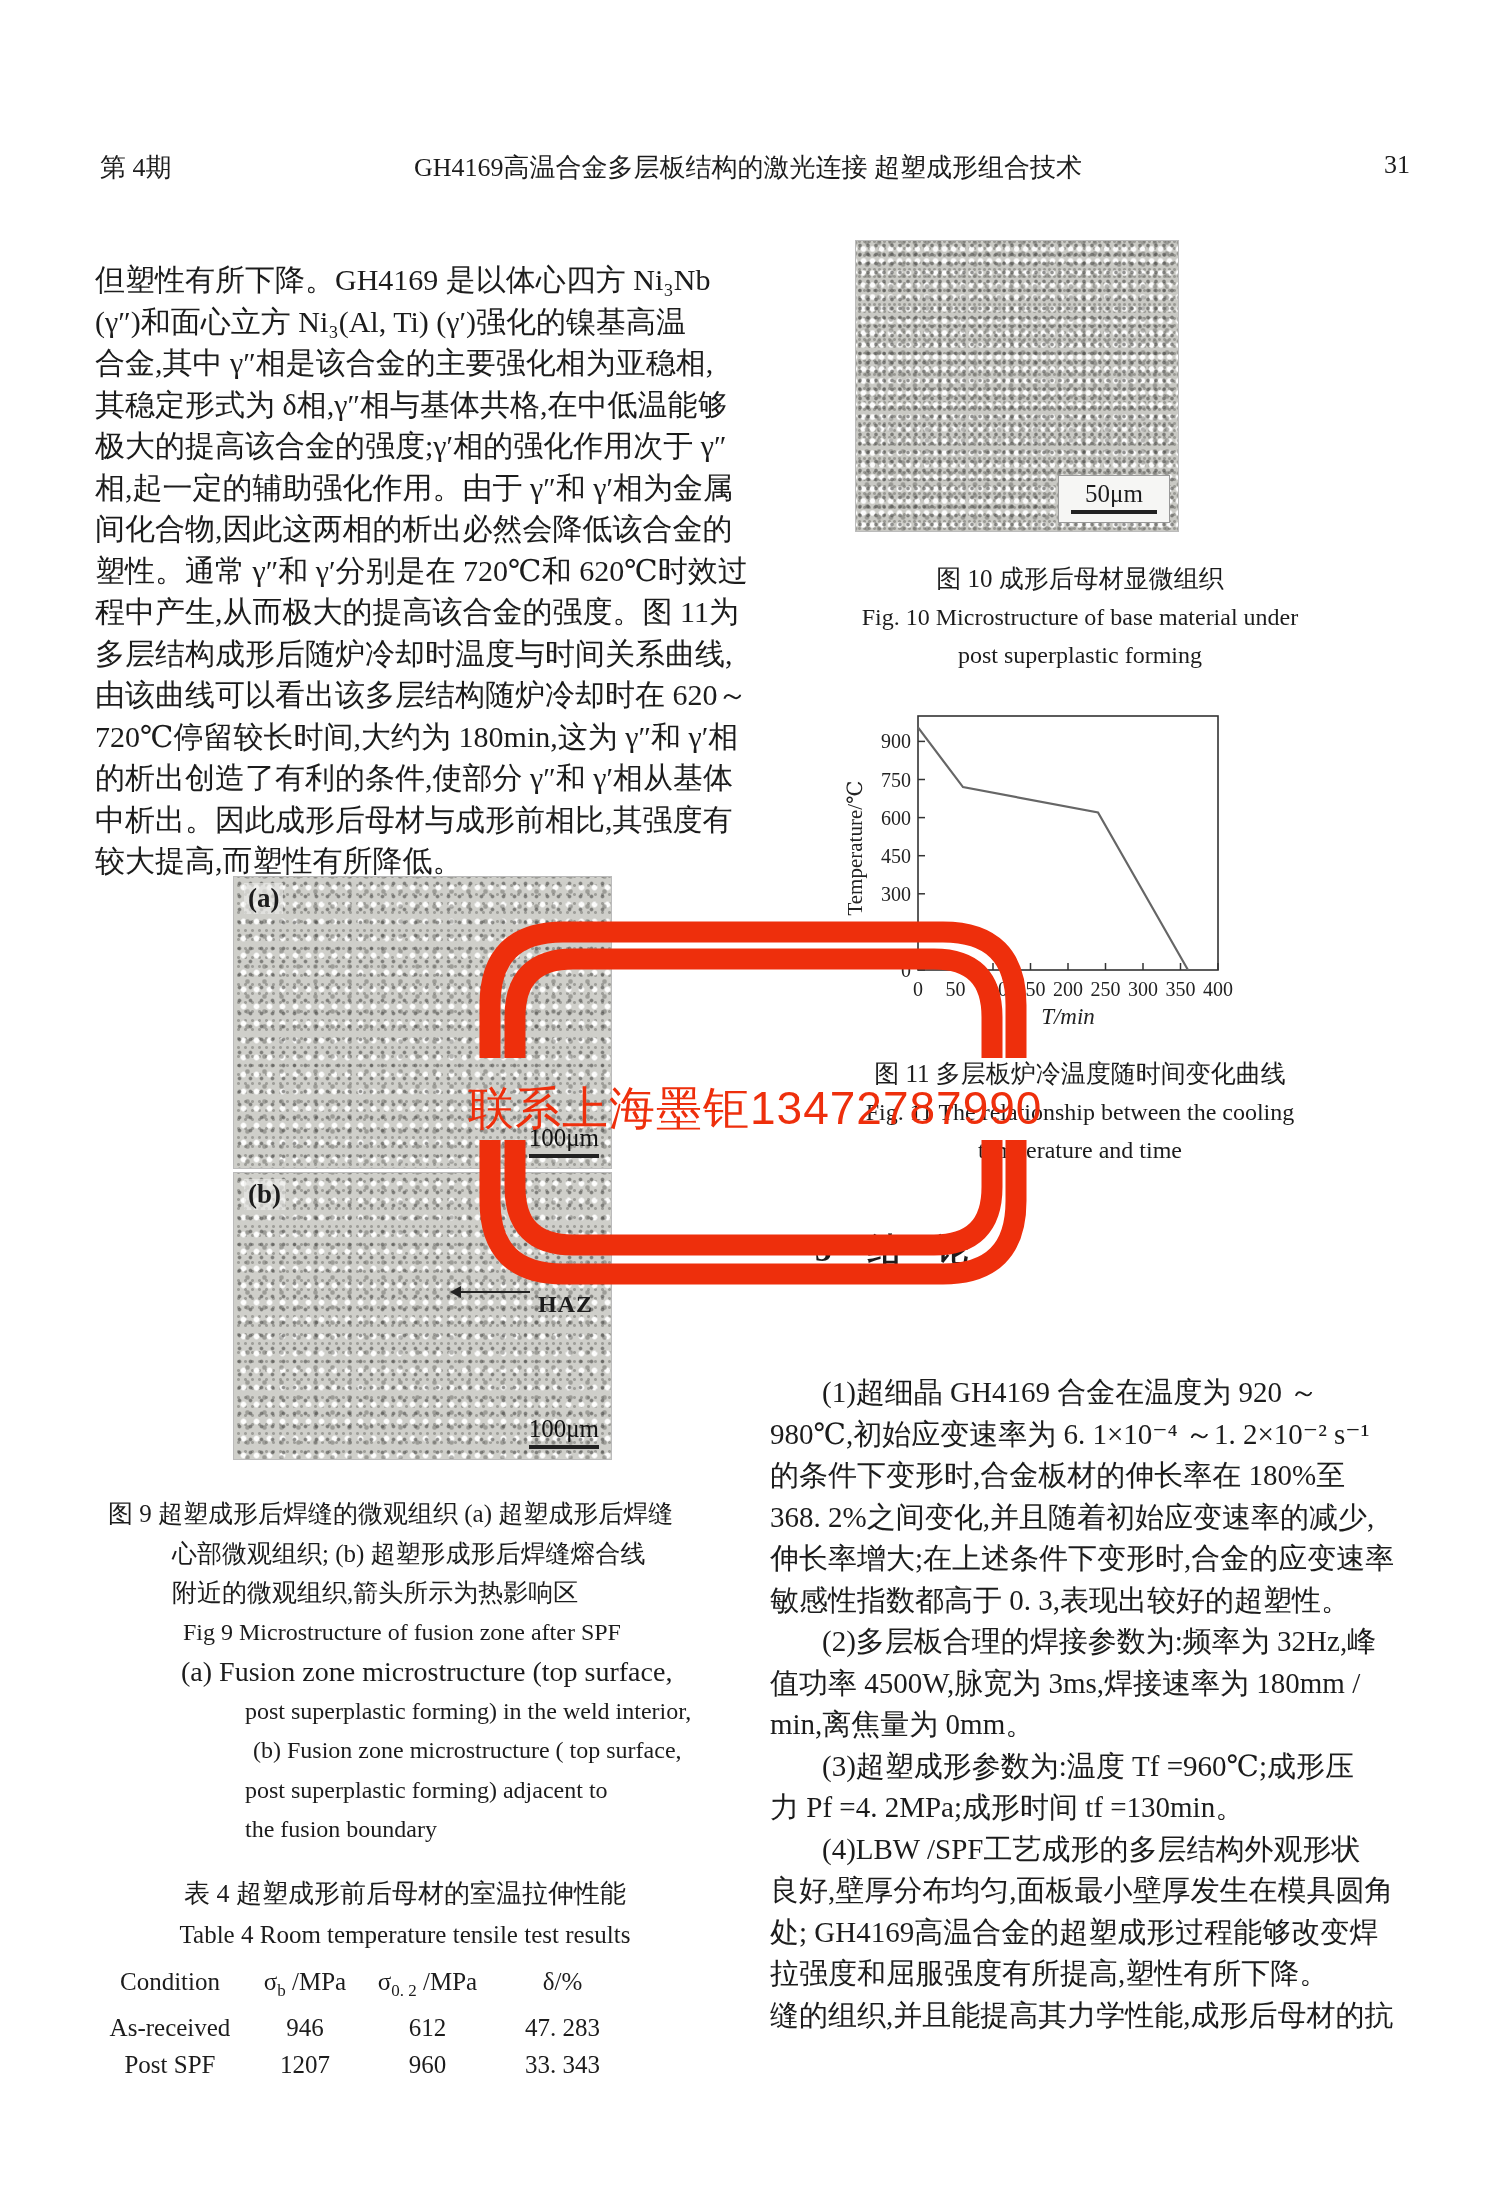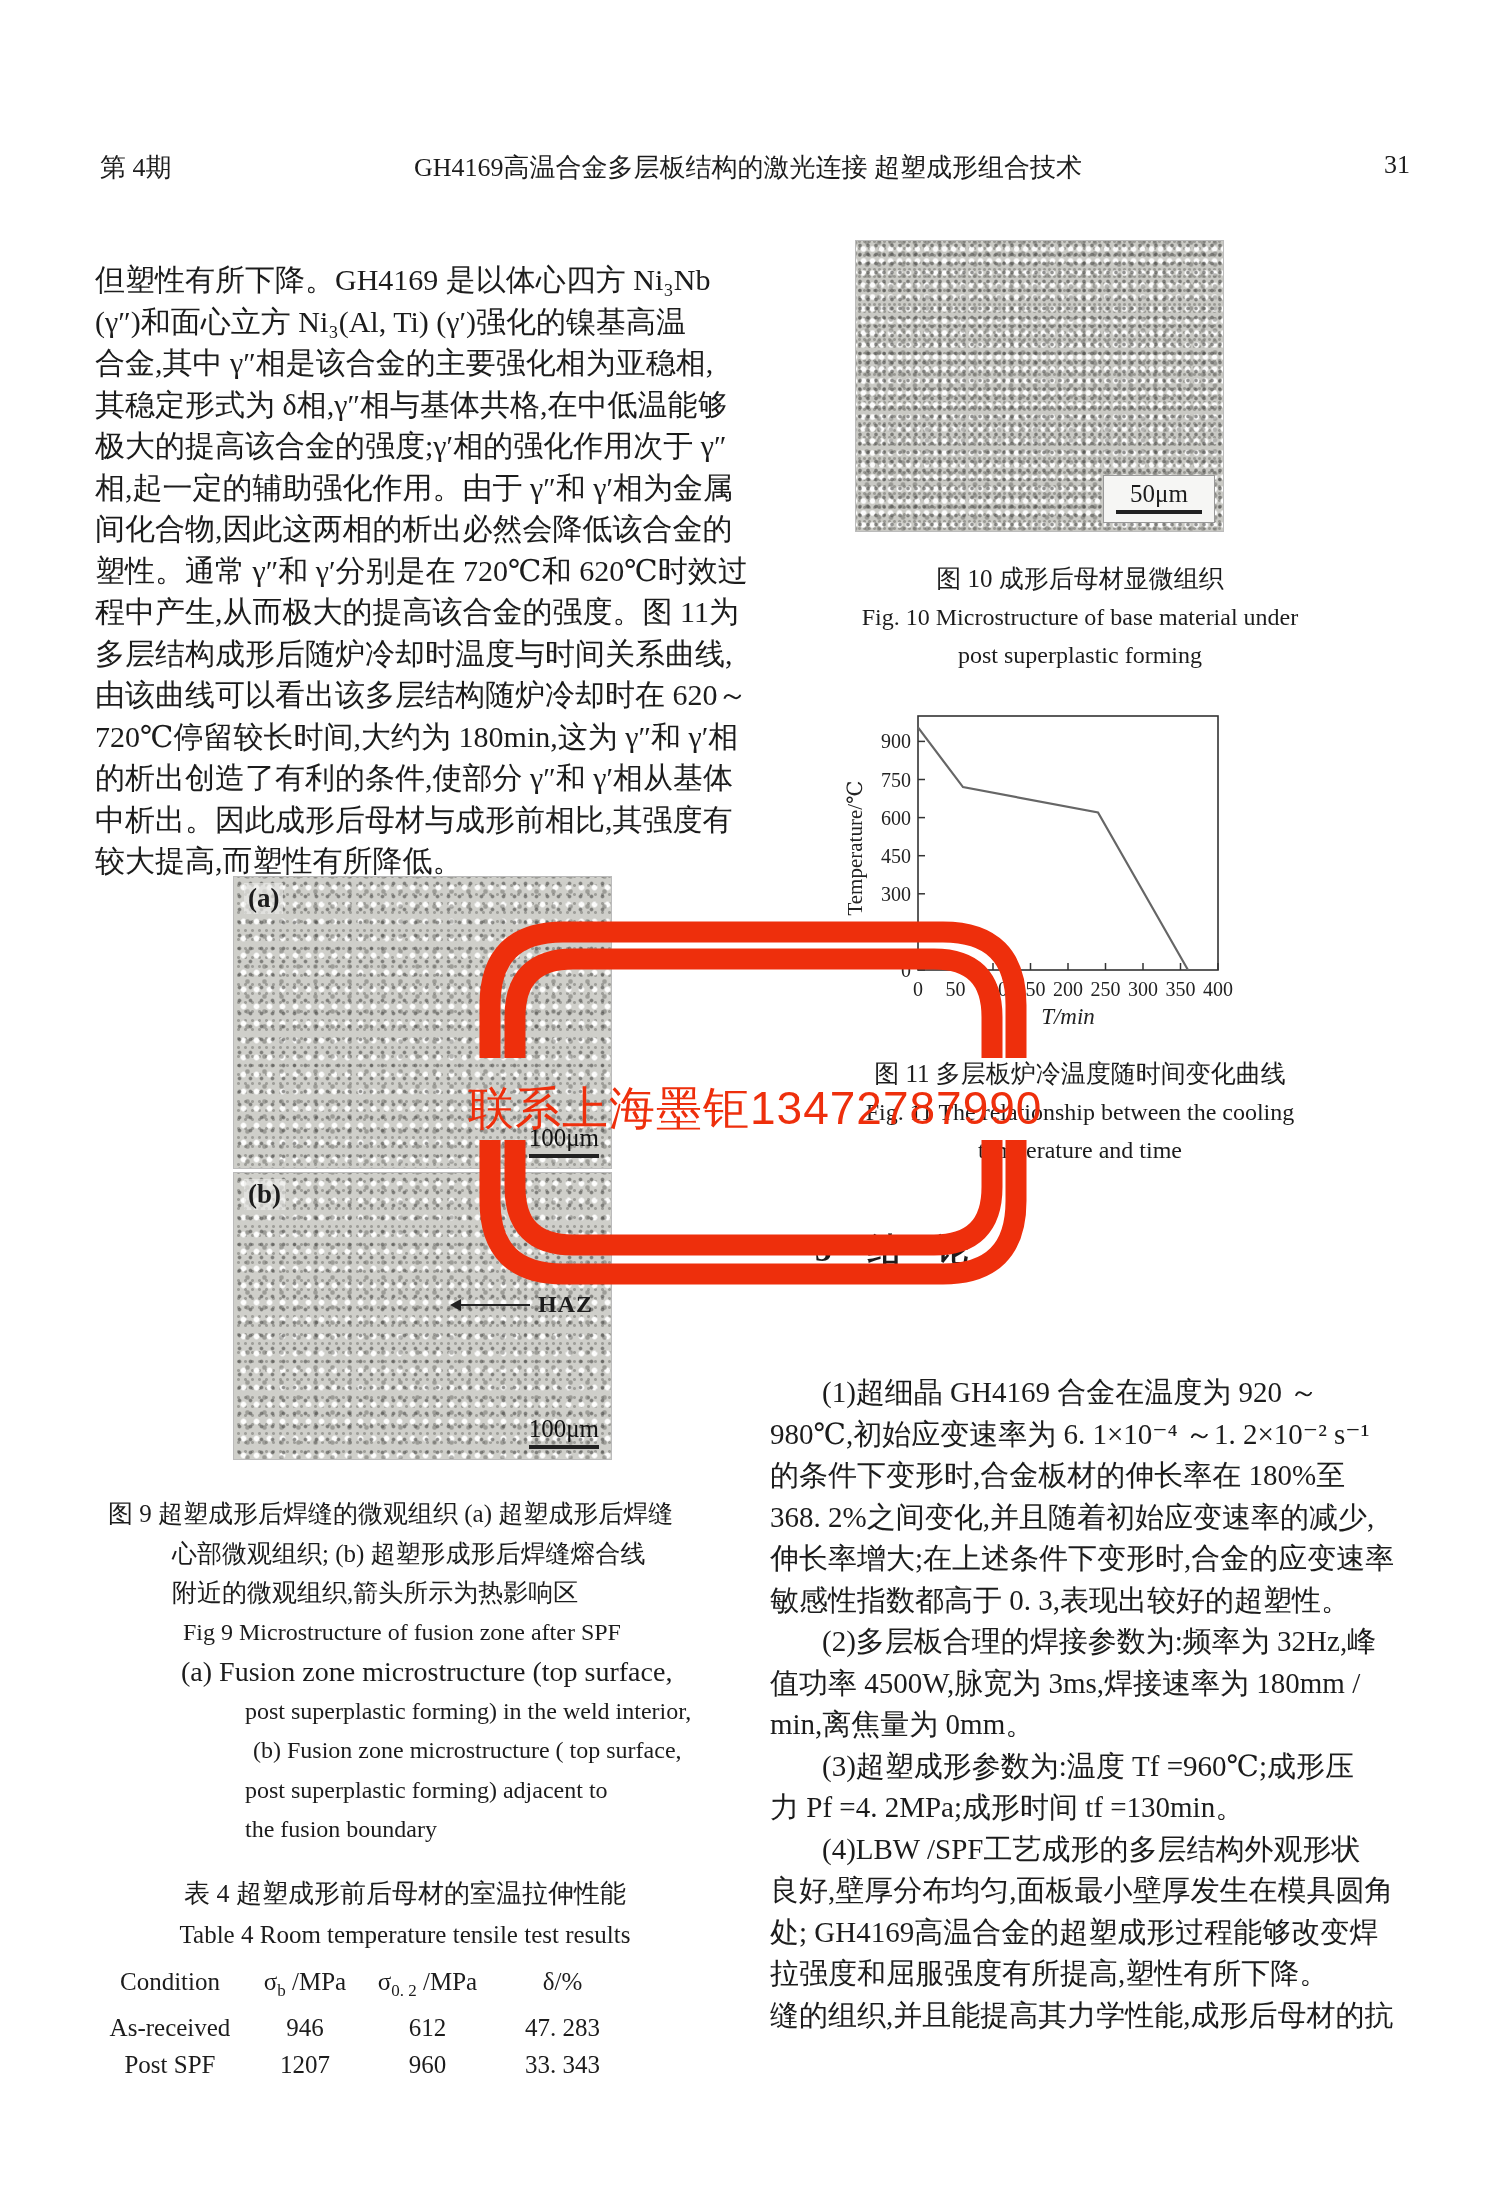--- a/index.html
+++ b/index.html
@@ -36,21 +36,21 @@
     background-size:8px 9px,12px 11px,9px 12px,5px 7px;
   }
   .micro-label{position:absolute;left:10px;top:6px;font-size:27px;font-weight:bold;
     background:rgba(235,235,232,.65);padding:0 4px;}
   .sbar{position:absolute;right:12px;bottom:10px;text-align:center;font-size:25px;color:#111;}
   .sbar .bar{height:4px;background:#222;margin-top:2px;}
   .sbar-box{position:absolute;right:8px;bottom:8px;background:#f6f6f4;border:1px solid #999;
     padding:4px 12px 8px 12px;text-align:center;font-size:25px;}
   .sbar-box .bar{height:4px;background:#222;margin-top:2px;width:86px;}
   
-  .haz{position:absolute;right:18px;top:118px;display:flex;align-items:center;}
+  .haz{position:absolute;right:18px;top:118px;display:flex;}
   .haz .line{width:70px;height:2px;background:#222;position:relative;}
   .haz .line::before{content:"";position:absolute;left:-10px;top:-5px;border-top:6px solid transparent;
     border-bottom:6px solid transparent;border-right:11px solid #222;}
   .haz .txt{font-size:24px;font-weight:bold;margin-left:8px;letter-spacing:1px;}
   
   .fig9cap{position:absolute;left:108px;top:1494px;width:640px;}
   .fig9cap div{white-space:nowrap;font-size:25px;line-height:39.5px;}
   .fig9cap div:nth-child(2){margin-left:64px;}
   .fig9cap div:nth-child(3){margin-left:64px;}
   .fig9cap div:nth-child(4){margin-left:75px;font-size:24px;}
@@ -161,21 +161,21 @@
       </div>
         <div style="display:contents">
         <div>Post SPF</div>
         <div>1207</div>
         <div>960</div>
         <div>33. 343</div>
       </div>
       </div>
   </div>
 
-  <div class="micro micro-fine" style="left:855px;top:240px;width:322px;height:290px;padding-left:45px;">
+  <div class="micro micro-fine" style="left:855px;top:240px;width:322px;height:290px;">
     <div class="sbar-box">
       <span>50μm</span>
       <div class="bar"></div>
     </div>
   </div>
 
   <div class="ccap fig10cap">
       <div>图 10   成形后母材显微组织</div>
       <div>Fig. 10   Microstructure of base material under</div>
       <div>post superplastic forming</div>

